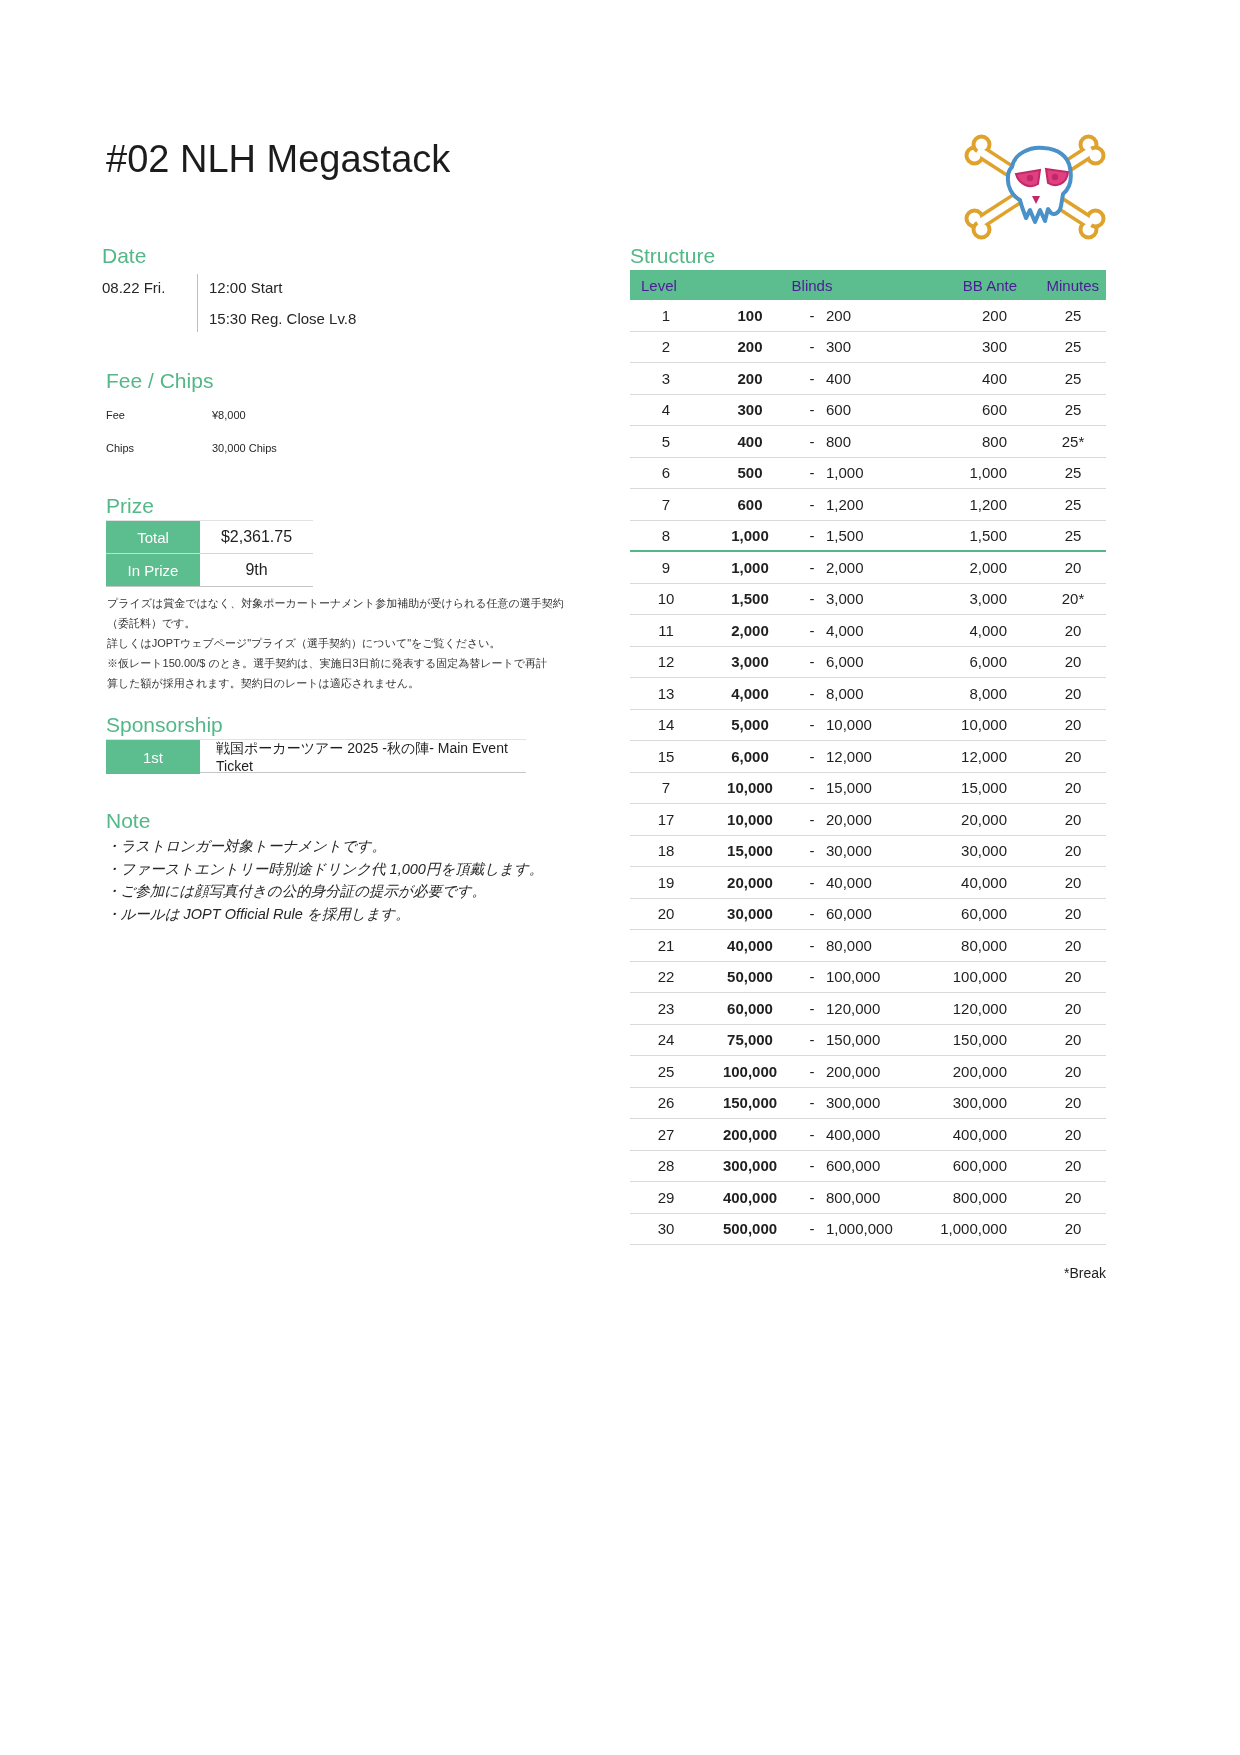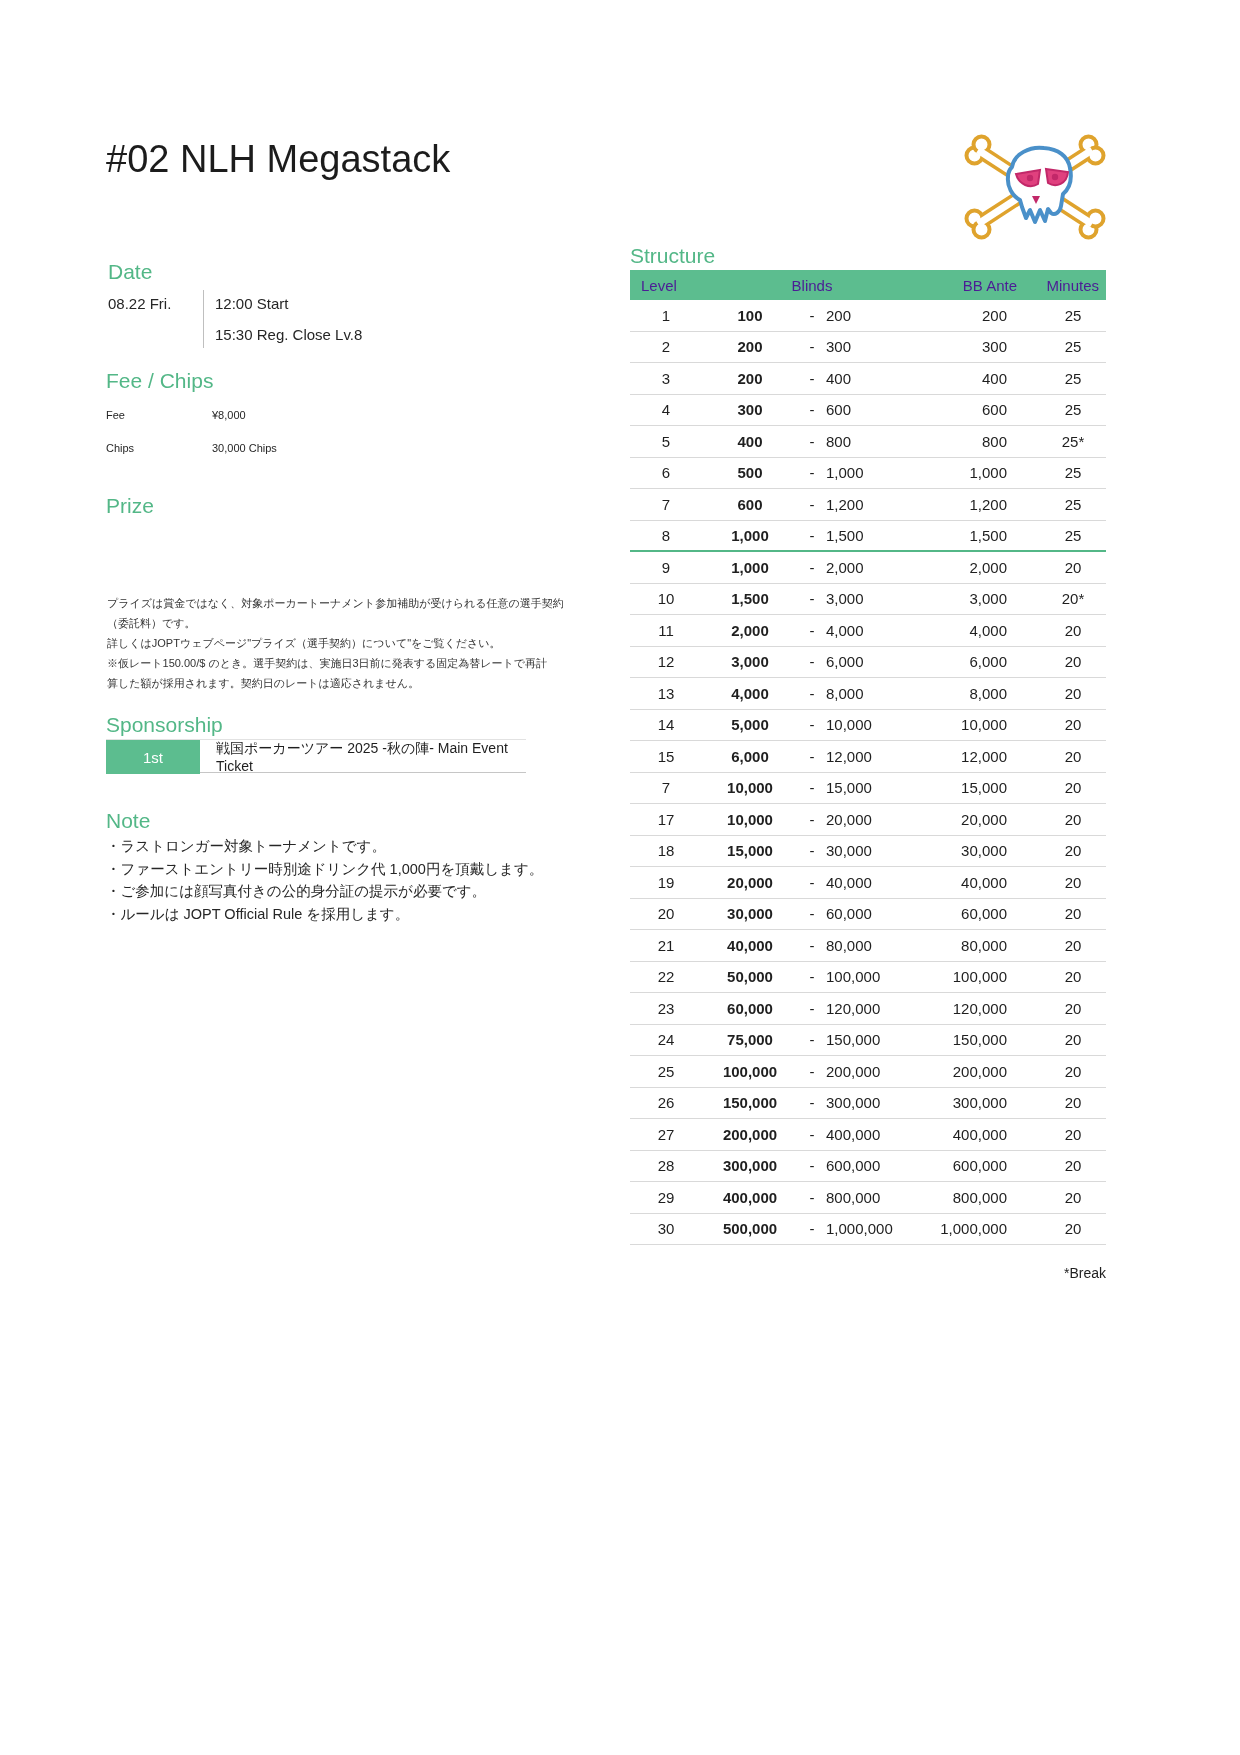--- a/index.html
+++ b/index.html
@@ -11,21 +11,21 @@
     position:absolute;left:106px;top:138px;margin:0;
     font-size:38px;font-weight:500;color:#1c1c1c;letter-spacing:0;
   }
   .logo{position:absolute;left:960px;top:122px;width:150px;height:125px;}
 
   h2.h{
     font-size:21px;line-height:26px;margin:0 0 1px 0;font-weight:400;
     color:var(--accent);
   }
   .sec{position:absolute;}
-  #sec-date{left:108px;top:243px;margin-top:16px;}
+  #sec-date{left:102px;top:243px;}
   #sec-fee{left:106px;top:368px;}
   #sec-prize{left:106px;top:493px;}
   #fine-print{position:absolute;left:107px;top:593px;width:462px;}
   #sec-sponsor{left:106px;top:712px;}
   #sec-note{left:106px;top:808px;}
   #sec-structure{left:630px;top:243px;}
 
   
   .date-row{display:flex;margin-top:3px;font-size:15px;}
   .date-day{width:95px;line-height:31px;}
@@ -45,21 +45,21 @@
   #prize-table .mini-row{grid-template-columns:94px 113px;}
   #sponsor-table .mini-row{grid-template-columns:94px 326px;}
   .mini-label{background:var(--thead);color:#fff;display:flex;align-items:center;justify-content:center;font-size:15px;}
   .mini-value{display:flex;align-items:center;justify-content:center;font-size:16px;color:#1f1f1f;}
   #sponsor-table .mini-value{justify-content:flex-start;padding-left:16px;font-size:14px;}
 
   
   .fp-line{font-size:11px;line-height:20px;color:#333;}
 
   
-  .note-items{}
+  .note-items{font-style:italic;}
   .note-item{font-size:14.5px;line-height:22.5px;}
 
   
   #structure-table{margin-top:1px;width:476px;}
   .st-head{
     display:grid;grid-template-columns:72px 180px 158px 66px;
     background:var(--thead);color:#4c1d95;height:30px;align-items:center;font-size:15px;
   }
   .st-head .c-level{padding-left:11px;}
   .st-head .c-blinds{text-align:center;padding-left:40px;}
@@ -131,20 +131,30 @@
         </div>
         <div class="kv-row">
           <span class="kv-label">Chips</span>
           <span class="kv-value">30,000 Chips</span>
         </div>
       </div>
   </section>
 
   <section class="sec" id="sec-prize">
     <h2 class="h">Prize</h2>
+    <div class="mini-table" id="prize-table">
+        <div class="mini-row">
+          <div class="mini-label">Total</div>
+          <div class="mini-value">$2,361.75</div>
+        </div>
+        <div class="mini-row">
+          <div class="mini-label">In Prize</div>
+          <div class="mini-value">9th</div>
+        </div>
+      </div>
   </section>
 
   <div id="fine-print">
       <div class="fp-line">プライズは賞金ではなく、対象ポーカートーナメント参加補助が受けられる任意の選手契約</div>
       <div class="fp-line">（委託料）です。</div>
       <div class="fp-line">詳しくはJOPTウェブページ"プライズ（選手契約）について"をご覧ください。</div>
       <div class="fp-line">※仮レート150.00/$ のとき。選手契約は、実施日3日前に発表する固定為替レートで再計</div>
       <div class="fp-line">算した額が採用されます。契約日のレートは適応されません。</div>
     </div>
 

